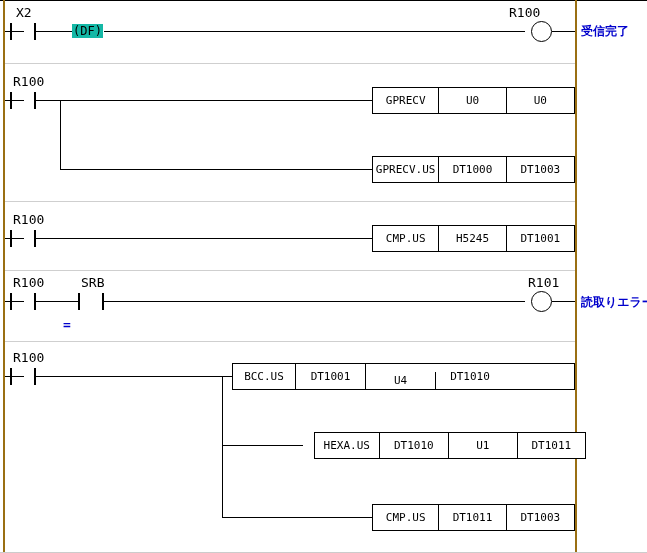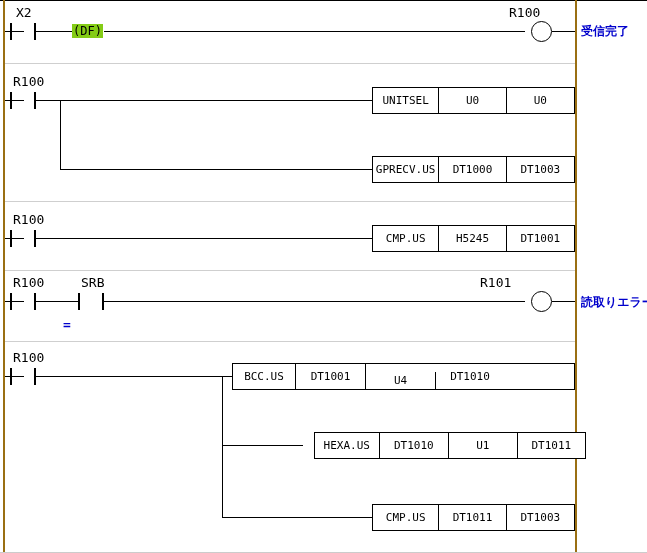--- a/index.html
+++ b/index.html
@@ -85,21 +85,21 @@
     background: transparent;
   }
 
   
   .df-inst {
     position: absolute;
     font-size: 12px;
     line-height: 14px;
     color: #000000;
     letter-spacing: 0px;
-    background: #84cc16;
+    background: #14b8a6;
     padding: 0 1px;
     white-space: nowrap;
   }
 
   
   .dev-label {
     position: absolute;
     font-size: 13px;
     line-height: 13px;
     color: #000000;
@@ -184,21 +184,21 @@
     <div class="bar bar-r"></div>
   </div>
   <div class="wire-h" style="left:5px;  top:100px; width:6px;"></div>
   <div class="wire-h" style="left:12px; top:100px; width:12px;"></div>
   <div class="wire-h" style="left:36px; top:100px; width:336px;"></div>
 
   <div class="wire-v" style="left:60px; top:100px; height:69px;"></div>
   <div class="wire-h" style="left:60px; top:169px; width:312px;"></div>
 
   <div class="fb" style="left:372px; top:87px; width:203px;">
-    <div class="cell" style="width:67px;">UNITSEL</div>
+    <div class="cell" style="width:67px;">GPRECV</div>
     <div class="cell" style="width:68px;">U0</div>
     <div class="cell" style="width:68px;">U0</div>
   </div>
   <div class="fb" style="left:372px; top:156px; width:203px;">
     <div class="cell" style="width:67px;">GPRECV.US</div>
     <div class="cell" style="width:68px;">DT1000</div>
     <div class="cell" style="width:68px;">DT1003</div>
   </div>
 
   <div class="rung-sep" style="top:201px;"></div>
@@ -227,21 +227,21 @@
   <div class="dev-label" style="left:81px; top:276px;">SRB</div>
   <div class="contact" style="left:78px; top:293px;">
     <div class="bar bar-l"></div>
     <div class="bar bar-r"></div>
   </div>
   <div class="blue-mark" style="left:63px; top:318px;">=</div>
   <div class="wire-h" style="left:5px;  top:301px; width:6px;"></div>
   <div class="wire-h" style="left:12px; top:301px; width:12px;"></div>
   <div class="wire-h" style="left:36px; top:301px; width:44px;"></div>
   <div class="wire-h" style="left:104px; top:301px; width:421px;"></div>
-  <div class="dev-label" style="left:480px; top:276px;">R101</div>
+  <div class="dev-label" style="left:528px; top:276px;">R101</div>
   <div class="coil" style="left:531px; top:291px;"></div>
   <div class="wire-h" style="left:552px; top:301px; width:23px;"></div>
   <div class="comment" style="left:581px; top:295px;">読取りエラー</div>
 
   <div class="rung-sep" style="top:341px;"></div>
 
   <div class="dev-label" style="left:13px; top:351px;">R100</div>
   <div class="contact" style="left:10px; top:368px;">
     <div class="bar bar-l"></div>
     <div class="bar bar-r"></div>

